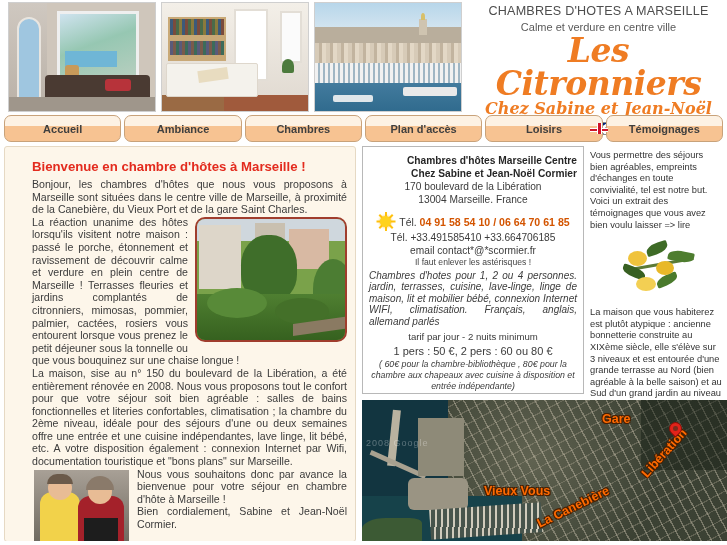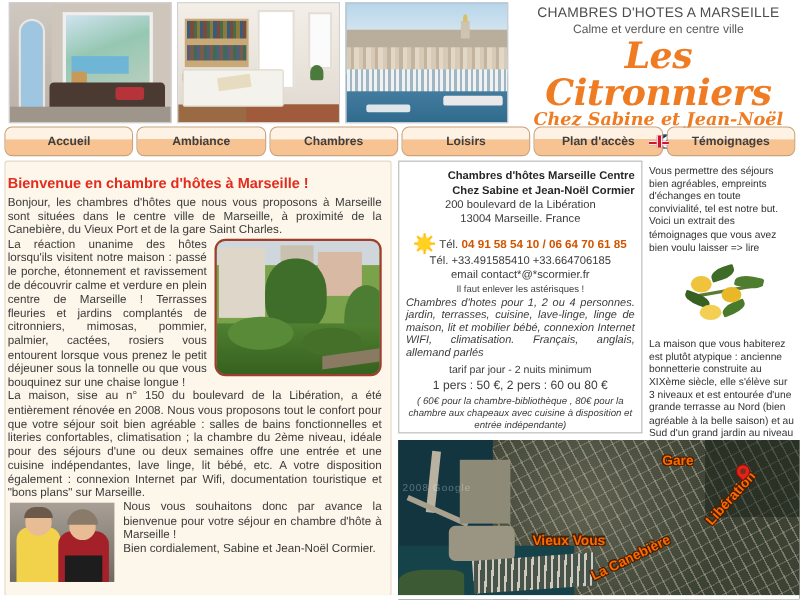--- a/index.html
+++ b/index.html
@@ -82,21 +82,21 @@
   .nav { position:absolute; top:115px; left:0; width:727px; height:30px; display:flex; gap:3px; padding:0 4px; }
   .nav-btn { flex:1; height:27px; border:1px solid #c8a27a; border-radius:7px;
      background:linear-gradient(180deg,#fdf2e4 0 42%,#f7c392 42% 100%);
      color:#3f3f3f; font-size:11px; font-weight:bold; display:flex; align-items:center; justify-content:center;
      cursor:pointer; }
 
   
   .main { position:absolute; top:146px; left:0; width:727px; height:399px; }
 
   .col-left { position:absolute; left:4px; top:0; width:352px; height:396px;
-     background:#fdf6ea; border:1px solid #e6d9c4; border-radius:3px; padding:12px 8px 6px 2px; overflow:hidden;}
+     background:#fdf6ea; border:1px solid #e6d9c4; border-radius:3px; padding:12px 8px 6px 27px; overflow:hidden;}
   .welcome { color:#e32b1e; font-size:13.2px; font-weight:bold; margin:0 0 4px 0; }
   .ltext { font-size:10.6px; color:#3b3b3b; line-height:12.6px; text-align:justify; margin:0; }
   .ltext p { margin:0; }
   .img-garden { float:right; width:152px; height:125px; margin:1px 0 3px 7px;
      border:2px solid #a03d2d; border-radius:10px; overflow:hidden; position:relative; background:#7aa24a;}
   .gd-sky { position:absolute; left:0; top:0; width:100%; height:22px; background:#cfd7dd; }
   .gd-bldgA { position:absolute; left:2px; top:6px; width:42px; height:64px; background:#ddd6c9; }
   .gd-bldgB { position:absolute; left:58px; top:4px; width:30px; height:28px; background:#c9c0b0; }
   .gd-bldgC { position:absolute; left:92px; top:10px; width:40px; height:40px; background:#d8b9a3; }
   .gd-tree { position:absolute; left:44px; top:16px; width:56px; height:66px; background:#3f6e2a; border-radius:46% 46% 40% 40%; }
@@ -238,22 +238,22 @@
       </span>
       <span class="flag flag-de"></span>
     </div>
   </div>
 </div>
 
 <div class="nav">
   <div class="nav-btn">Accueil</div>
   <div class="nav-btn">Ambiance</div>
   <div class="nav-btn">Chambres</div>
+  <div class="nav-btn">Plan d'accès</div>
   <div class="nav-btn">Loisirs</div>
-  <div class="nav-btn">Plan d'accès</div>
   <div class="nav-btn">Témoignages</div>
 </div>
 
 <div class="main">
 
   <div class="col-left">
     <div class="welcome">Bienvenue en chambre d'hôtes à Marseille !</div>
     <div class="ltext">
       <p>Bonjour, les chambres d'hôtes que nous vous proposons à Marseille sont situées dans le centre ville de Marseille, à proximité de la Canebière, du Vieux Port et de la gare Saint Charles.</p>
       <div class="img-garden">
@@ -281,21 +281,21 @@
           <div class="cp-womhair"></div>
       </div>
       <p>Nous vous souhaitons donc par avance la bienvenue pour votre séjour en chambre d'hôte à Marseille !</p>
       <p>Bien cordialement, Sabine et Jean-Noël Cormier.</p>
     </div>
   </div>
 
   <div class="col-mid">
     <div class="mid-l1">Chambres d'hôtes Marseille Centre</div>
     <div class="mid-l1">Chez Sabine et Jean-Noël Cormier</div>
-    <div class="mid-addr">200 boulevard de la Libération</div>
+    <div class="mid-addr">170 boulevard de la Libération</div>
     <div class="mid-addr">13004 Marseille. France</div>
 
     <div class="phone-row">
       <span class="sun">
         <span class="sun-ray"></span>
           <span class="sun-ray r2"></span>
         <span class="sun-ray r3"></span>
           <span class="sun-ray r4"></span>
         <span class="sun-core"></span>
       </span>

